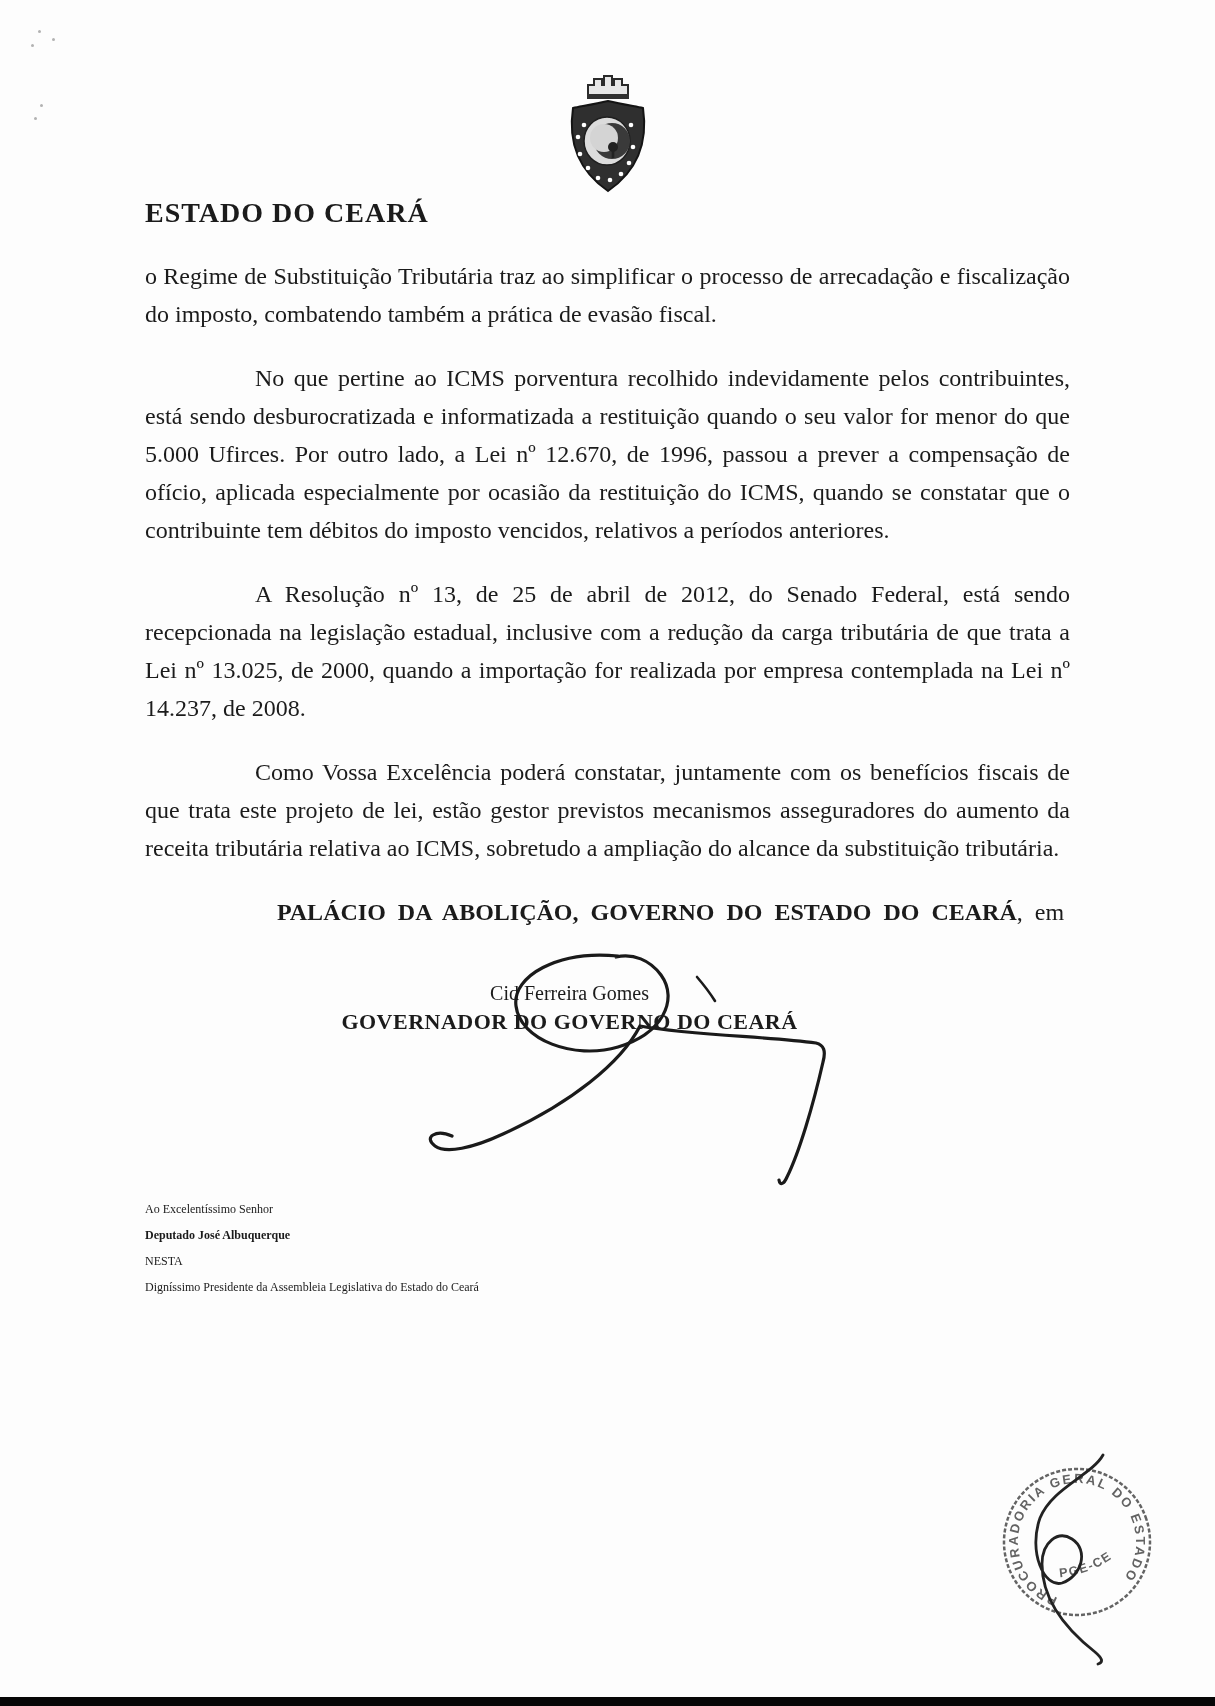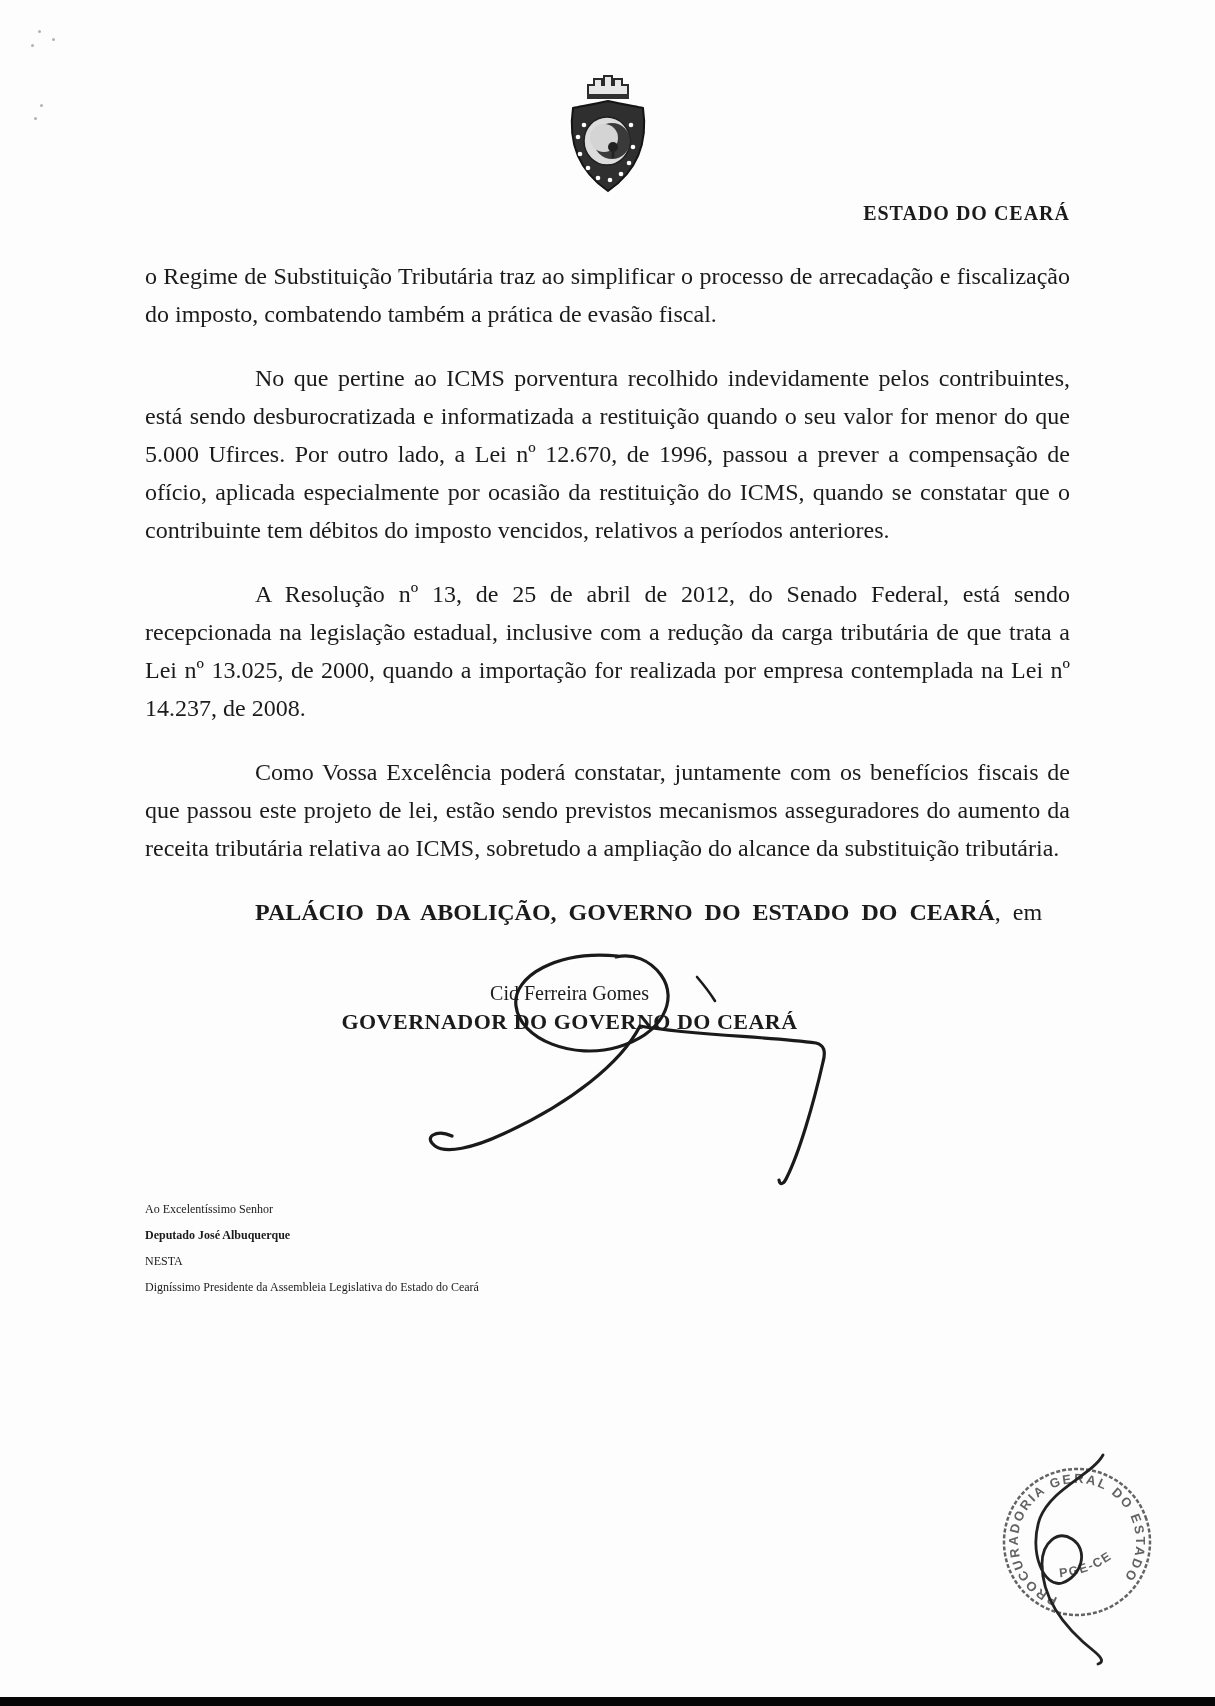--- a/index.html
+++ b/index.html
@@ -8,35 +8,35 @@
     width:1215px;height:1706px;
     background:#fdfdfd;
     font-family:"Liberation Serif", serif;
     color:#1b1b1b;
     overflow:hidden;
   }
   .content{padding:75px 145px 0 145px;}
   .crest-wrap{text-align:center;line-height:0;}
   .page-title{
     margin:6px 0 0 0;
-    text-align:right;
-    font-size:20px;
+    text-align:left;
+    font-size:28px;
     font-weight:bold;
     letter-spacing:1px;
     line-height:28px;
   }
   .body-text{margin-top:30px;}
   .para{
     font-size:24px;
     line-height:38px;
     text-align:justify;
     margin:0 0 26px 0;
   }
   .indent{text-indent:110px;}
-  .closing{text-align:left;word-spacing:6px;}
+  .closing{text-align:center;word-spacing:6px;margin-left:16px;}
   .b{font-weight:bold;}
   .sig-block{
     margin-top:48px;
     text-align:center;
     transform:translateX(-38px);
   }
   .sig-name{font-size:20px;line-height:28px;}
   .sig-role{font-size:22px;font-weight:bold;letter-spacing:.5px;line-height:30px;}
   .recipient{margin-top:159px;font-size:12px;line-height:26px;}
   .overlay{
@@ -85,21 +85,21 @@
         <circle cx="68" cy="50" r="2.3" fill="#fff"></circle>
         <circle cx="21" cy="50" r="2.3" fill="#fff"></circle>
       </svg>
     </div>
     <h1 class="page-title">ESTADO DO CEARÁ</h1>
 
     <div class="body-text">
       <p class="para">o Regime de Substituição Tributária traz ao simplificar o processo de arrecadação e fiscalização do imposto, combatendo também a prática de evasão fiscal.</p>
       <p class="para indent">No que pertine ao ICMS porventura recolhido indevidamente pelos contribuintes, está sendo desburocratizada e informatizada a restituição quando o seu valor for menor do que 5.000 Ufirces. Por outro lado, a Lei nº 12.670, de 1996, passou a prever a compensação de ofício, aplicada especialmente por ocasião da restituição do ICMS, quando se constatar que o contribuinte tem débitos do imposto vencidos, relativos a períodos anteriores.</p>
       <p class="para indent">A Resolução nº 13, de 25 de abril de 2012, do Senado Federal, está sendo recepcionada na legislação estadual, inclusive com a redução da carga tributária de que trata a Lei nº 13.025, de 2000, quando a importação for realizada por empresa contemplada na Lei nº 14.237, de 2008.</p>
-      <p class="para indent">Como Vossa Excelência poderá constatar, juntamente com os benefícios fiscais de que passou este projeto de lei, estão sendo previstos mecanismos asseguradores do aumento da receita tributária relativa ao ICMS, sobretudo a ampliação do alcance da substituição tributária.</p>
+      <p class="para indent">Como Vossa Excelência poderá constatar, juntamente com os benefícios fiscais de que trata este projeto de lei, estão gestor previstos mecanismos asseguradores do aumento da receita tributária relativa ao ICMS, sobretudo a ampliação do alcance da substituição tributária.</p>
 
       <p class="para closing"><span class="indent-space" style="display:inline-block;width:110px"></span><span class="b">PALÁCIO DA ABOLIÇÃO, GOVERNO DO ESTADO DO CEARÁ</span><span>, em</span><br>
       </p>
 
       <div class="sig-block">
         <div class="sig-name">Cid Ferreira Gomes</div>
         <div class="sig-role">GOVERNADOR DO GOVERNO DO CEARÁ</div>
       </div>
 
       <div class="recipient">

